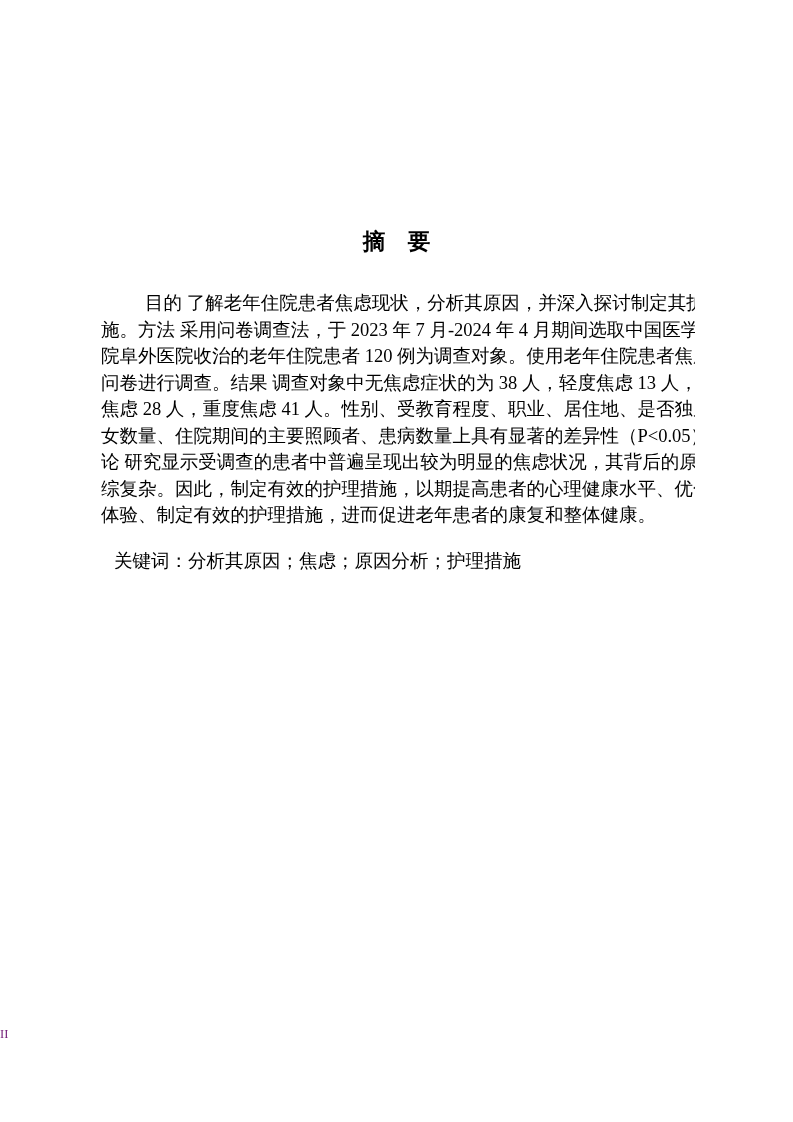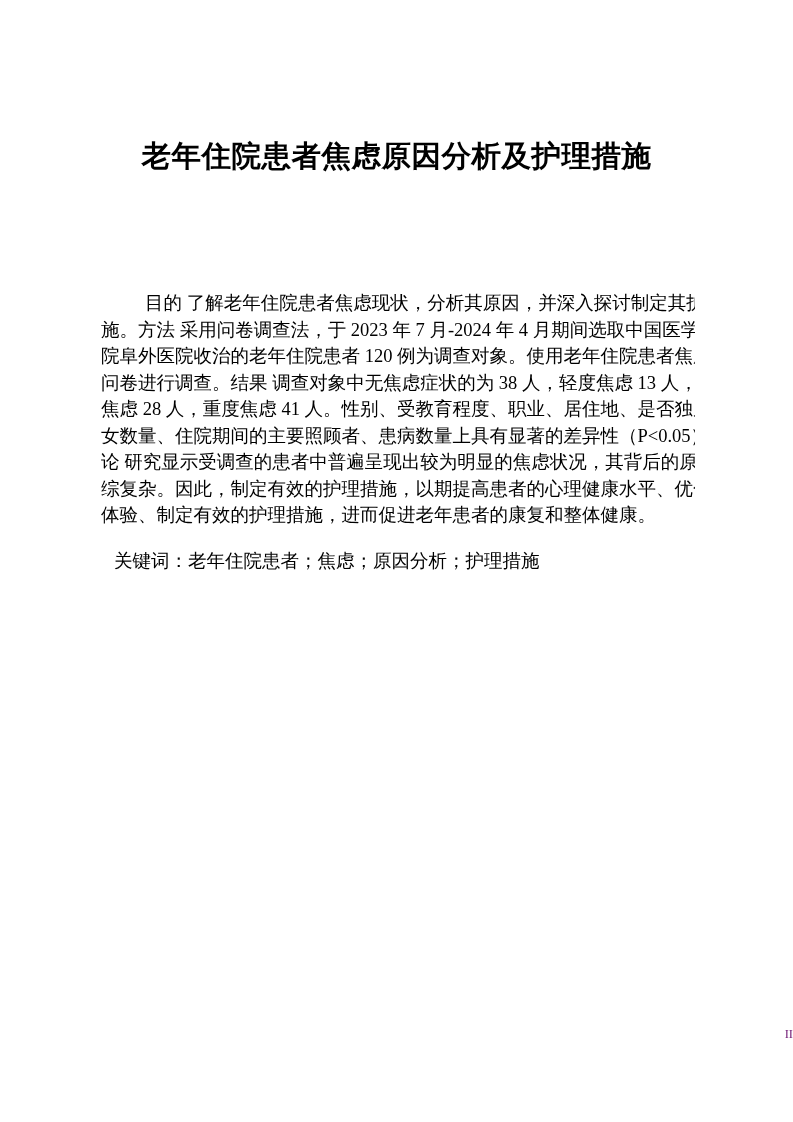--- a/index.html
+++ b/index.html
@@ -78,46 +78,46 @@
   }
   .kw-label {
     font-family: "Liberation Sans", sans-serif;
     font-weight: normal;
   }
   .page-number {
     position: absolute;
     top: 1027px;
     left: 0;
     width: 793px;
-    text-align: right;
+    text-align: left;
     font-family: "Liberation Serif", serif;
     font-size: 12.5px;
     line-height: 14px;
     color: #701a75;
   }
 </style>
 </head>
 <body>
 
 <div class="page">
 
-  <h1 class="title">老年住院患者焦虑原因分析及护理措施</h1>
 
+  <h2 class="abstract-heading">摘　要</h2>
 
   <div class="abstract">
     <div class="line indent">目的 了解老年住院患者焦虑现状，分析其原因，并深入探讨制定其护理措</div>
     <div class="line">施。方法 采用问卷调查法，于 2023 年 7 月-2024 年 4 月期间选取中国医学科学</div>
     <div class="line">院阜外医院收治的老年住院患者 120 例为调查对象。使用老年住院患者焦虑调查</div>
     <div class="line">问卷进行调查。结果 调查对象中无焦虑症状的为 38 人，轻度焦虑 13 人，中度</div>
     <div class="line">焦虑 28 人，重度焦虑 41 人。性别、受教育程度、职业、居住地、是否独居、子</div>
     <div class="line">女数量、住院期间的主要照顾者、患病数量上具有显著的差异性（P&lt;0.05）。结</div>
     <div class="line">论 研究显示受调查的患者中普遍呈现出较为明显的焦虑状况，其背后的原因错</div>
     <div class="line">综复杂。因此，制定有效的护理措施，以期提高患者的心理健康水平、优化住院</div>
     <div class="line last">体验、制定有效的护理措施，进而促进老年患者的康复和整体健康。</div>
   </div>
 
   <div class="keywords">
-    <span class="kw-label">关键词：</span><span>老年住院患者；焦虑；原因分析；护理措施</span>
+    <span class="kw-label">关键词：</span><span>分析其原因；焦虑；原因分析；护理措施</span>
   </div>
 
   <div class="page-number">II</div>
 
 </div>
 
 </body></html>

